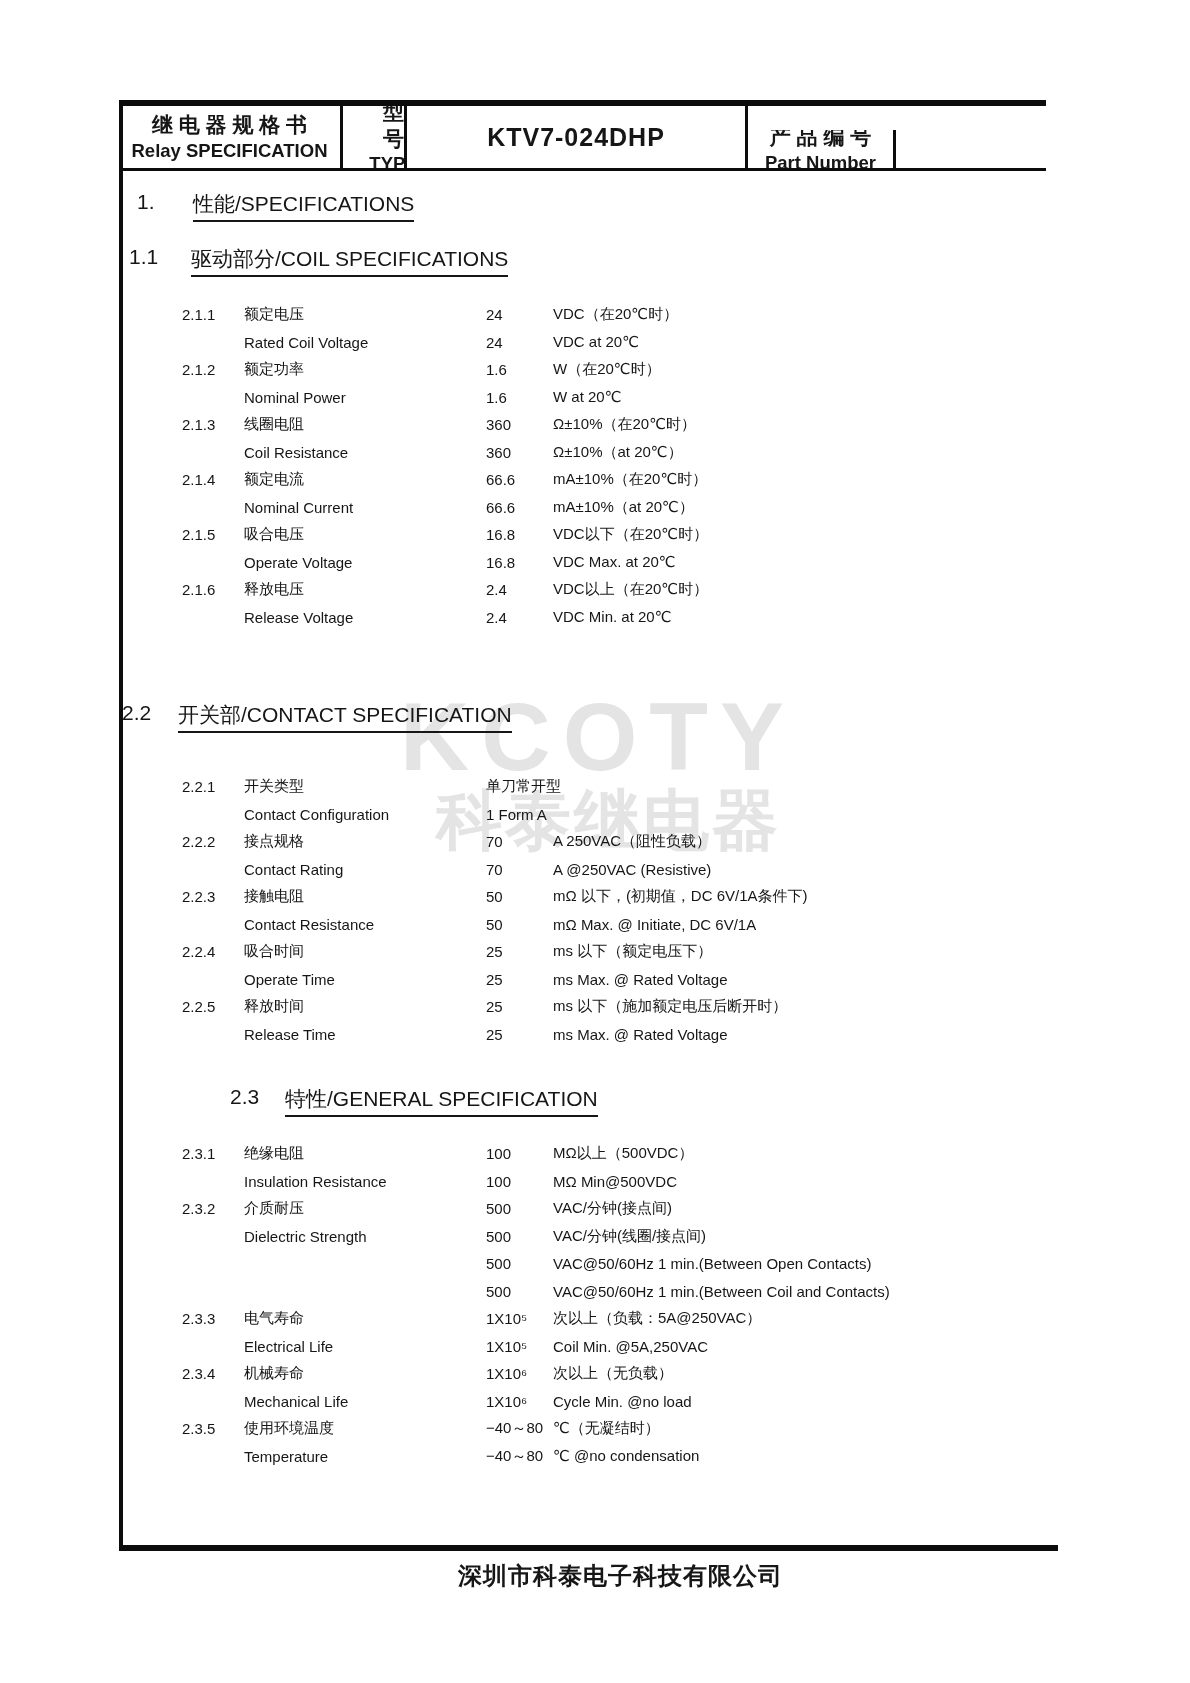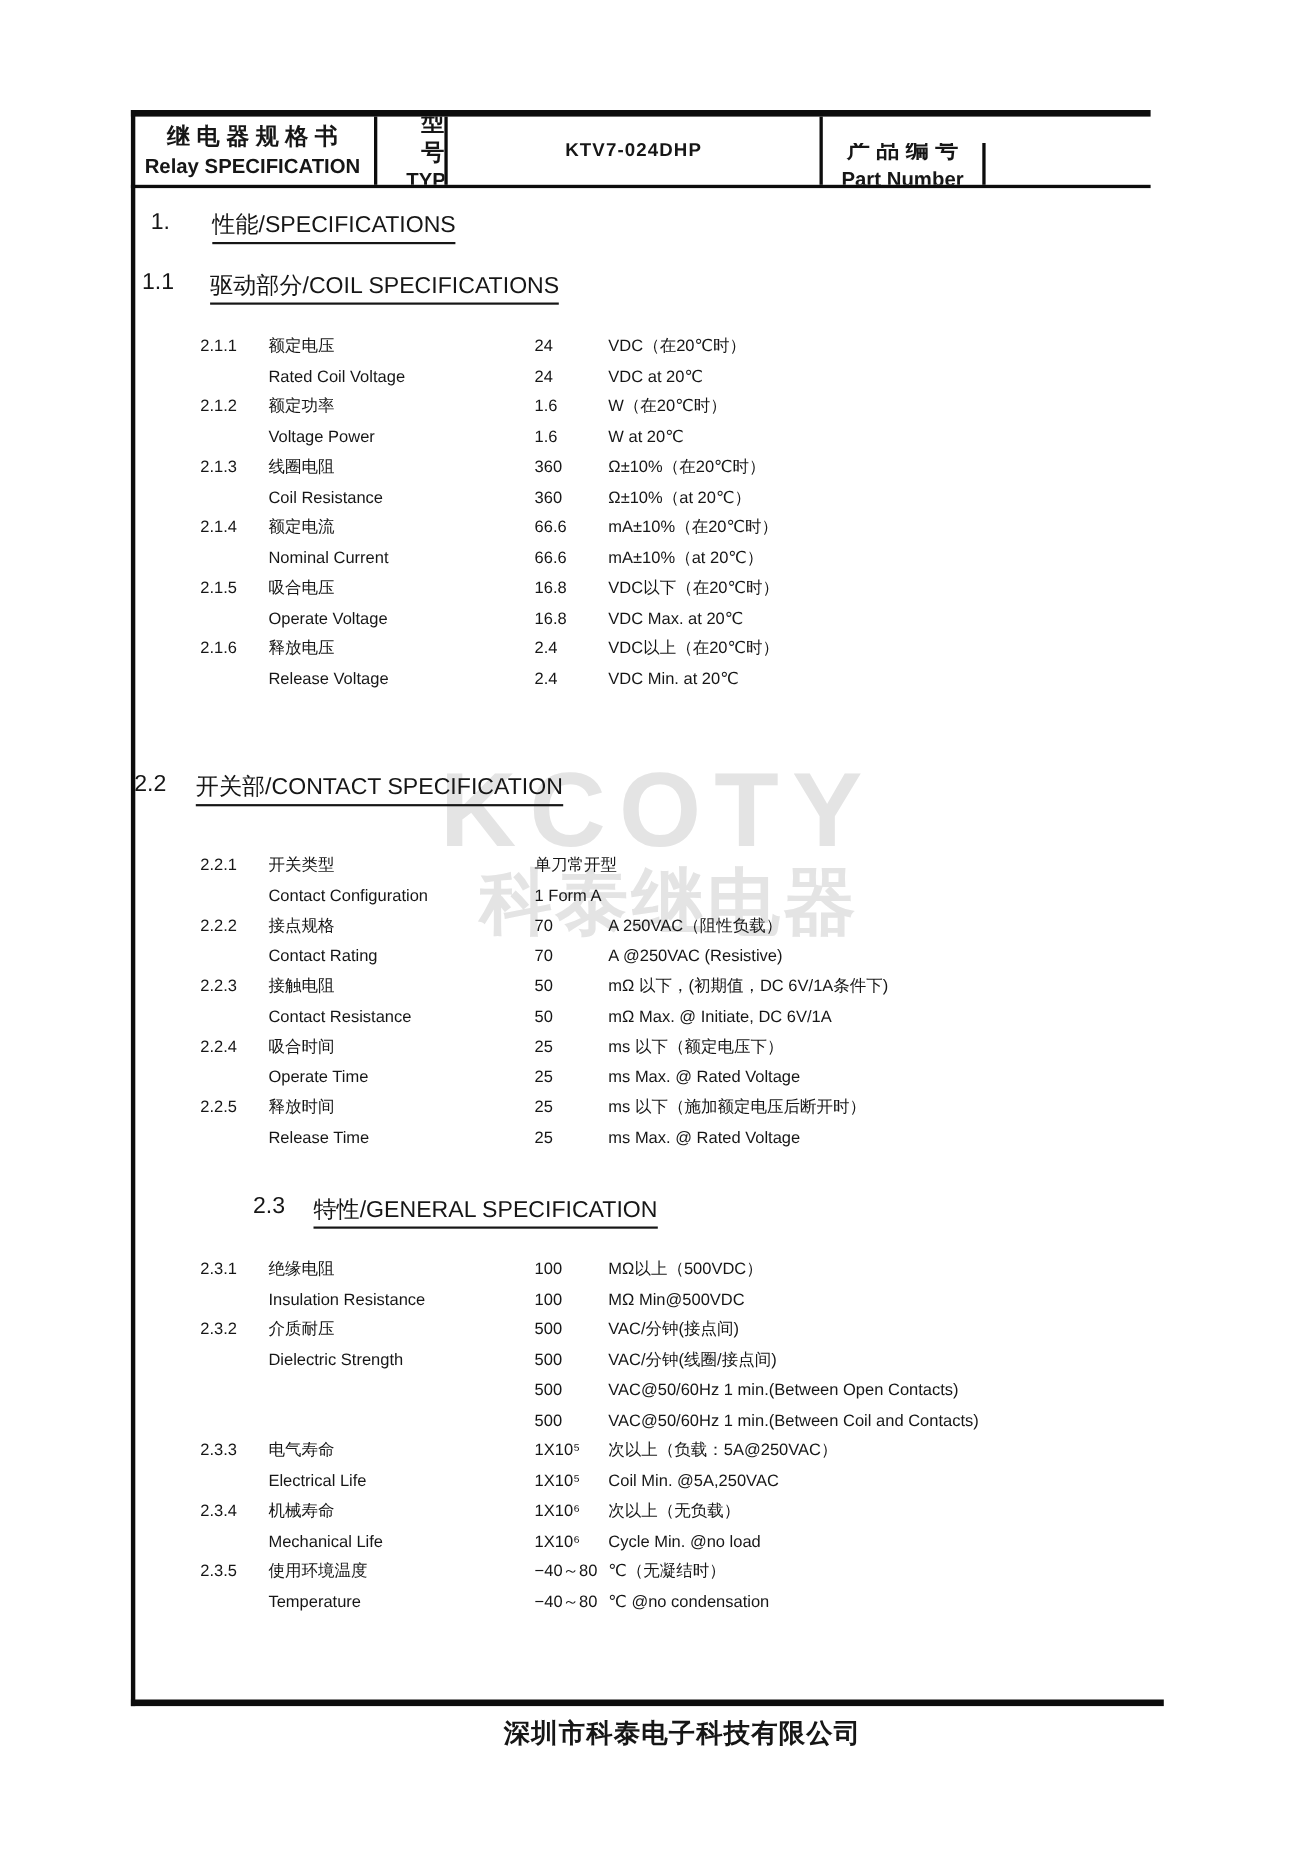--- a/index.html
+++ b/index.html
@@ -30,21 +30,21 @@
   }
   .hcell {
     border-right:3px solid var(--border,#0c0c0c);
     display:flex; flex-direction:column; justify-content:center; align-items:center;
     line-height:1.3; text-align:center; overflow:hidden;font-weight:bold;
   }
   .hcell.last { border-right:none; }
   .w1 { width:224px; } .w2 { width:64px;padding-left:40px; } .w3 { width:341px; } .w4 { width:148px;margin-top:24px; } .w5 { flex:1; }
   .hc-zh { font-size:21px; }
   .hc-en { font-size:18.5px; }
-  .type-value { font-size:17px; letter-spacing:1px;text-align:center; }
+  .type-value { font-size:25px; letter-spacing:1px;text-align:center; }
 
   
   .sec-heading { position:absolute; display:flex; font-size:21px; z-index:1; white-space:nowrap; }
   .sec-num { flex:none; }
   .sec-title { border-bottom:2px solid currentColor; padding-bottom:2px; }
   .n56 { width:56px; } .n62 { width:62px; } .n55 { width:55px; }
 
   
   .rows { position:absolute; z-index:1; }
   .row { display:flex; height:27.5px; align-items:center; font-size:15px; white-space:nowrap; }
@@ -113,21 +113,21 @@
 
   <div class="row">
     <span class="c-num">2.1.2</span>
     <span class="c-label">额定功率</span>
     <span class="c-val">1.6</span>
     <span class="c-unit">W（在20℃时）</span>
   </div>
 
   <div class="row">
     <span class="c-num"></span>
-    <span class="c-label">Voltage Power</span>
+    <span class="c-label">Nominal Power</span>
     <span class="c-val">1.6</span>
     <span class="c-unit">W at 20℃</span>
   </div>
 
   <div class="row">
     <span class="c-num">2.1.3</span>
     <span class="c-label">线圈电阻</span>
     <span class="c-val">360</span>
     <span class="c-unit">Ω±10%（在20℃时）</span>
   </div>

